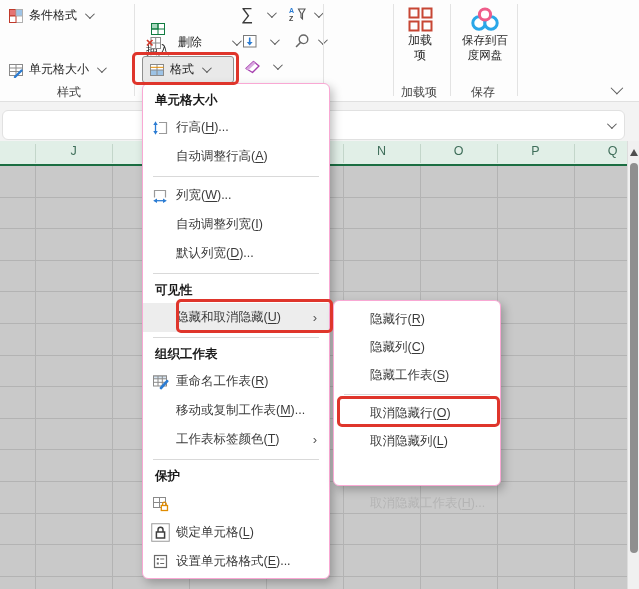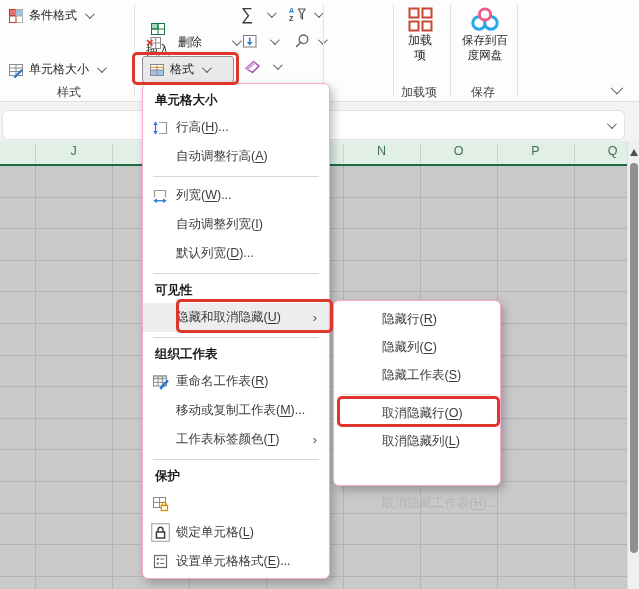--- a/index.html
+++ b/index.html
@@ -38,21 +38,21 @@
   .scroll-up{position:absolute;left:2px;top:8px;width:0;height:0;border-left:4.5px solid transparent;border-right:4.5px solid transparent;border-bottom:7px solid #4f4f4f;}
   .scroll-thumb{position:absolute;left:1.5px;top:22px;width:8px;height:390px;background:#8f8f8f;border-radius:4px;}
 
   
   .menu{position:absolute;background:#fff;border:1px solid #f9a8d4;border-radius:6px;
         box-shadow:3px 4px 10px rgba(0,0,0,.25);box-sizing:border-box;padding:4px 0;z-index:5;}
   #format-menu{left:142px;top:83px;width:188px;height:496px;}
   #unhide-submenu{left:333px;top:300px;width:168px;height:186px;z-index:6;}
   .menu-header{height:25px;display:flex;align-items:center;padding-left:12px;font-size:12.5px;font-weight:bold;color:#1a1a1a;}
   .menu-item{position:relative;height:29px;display:flex;align-items:center;padding-left:33px;font-size:12.5px;color:#3a3a3a;cursor:default;}
-  #unhide-submenu .menu-item{height:28px;padding-left:48px;}
+  #unhide-submenu .menu-item{height:28px;padding-left:36px;}
   .menu-item.hover{background:#ededed;}
   .menu-item.disabled{color:#b4b4b4;margin-top:34px;}
   .menu-item u{text-decoration:underline;text-underline-offset:2px;}
   .mi-icon{position:absolute;left:7px;top:50%;transform:translateY(-50%);width:20px;height:20px;display:flex;align-items:center;justify-content:center;}
   .mi-arrow{position:absolute;right:12px;font-size:13px;color:#555;}
   .menu-sep{height:10px;position:relative;}
   .menu-sep::after{content:"";position:absolute;left:10px;right:10px;top:4.5px;height:1px;background:#d9d9d9;}
 
   
   .redbox{position:absolute;border:3px solid #df352b;border-radius:5px;z-index:10;pointer-events:none;}

